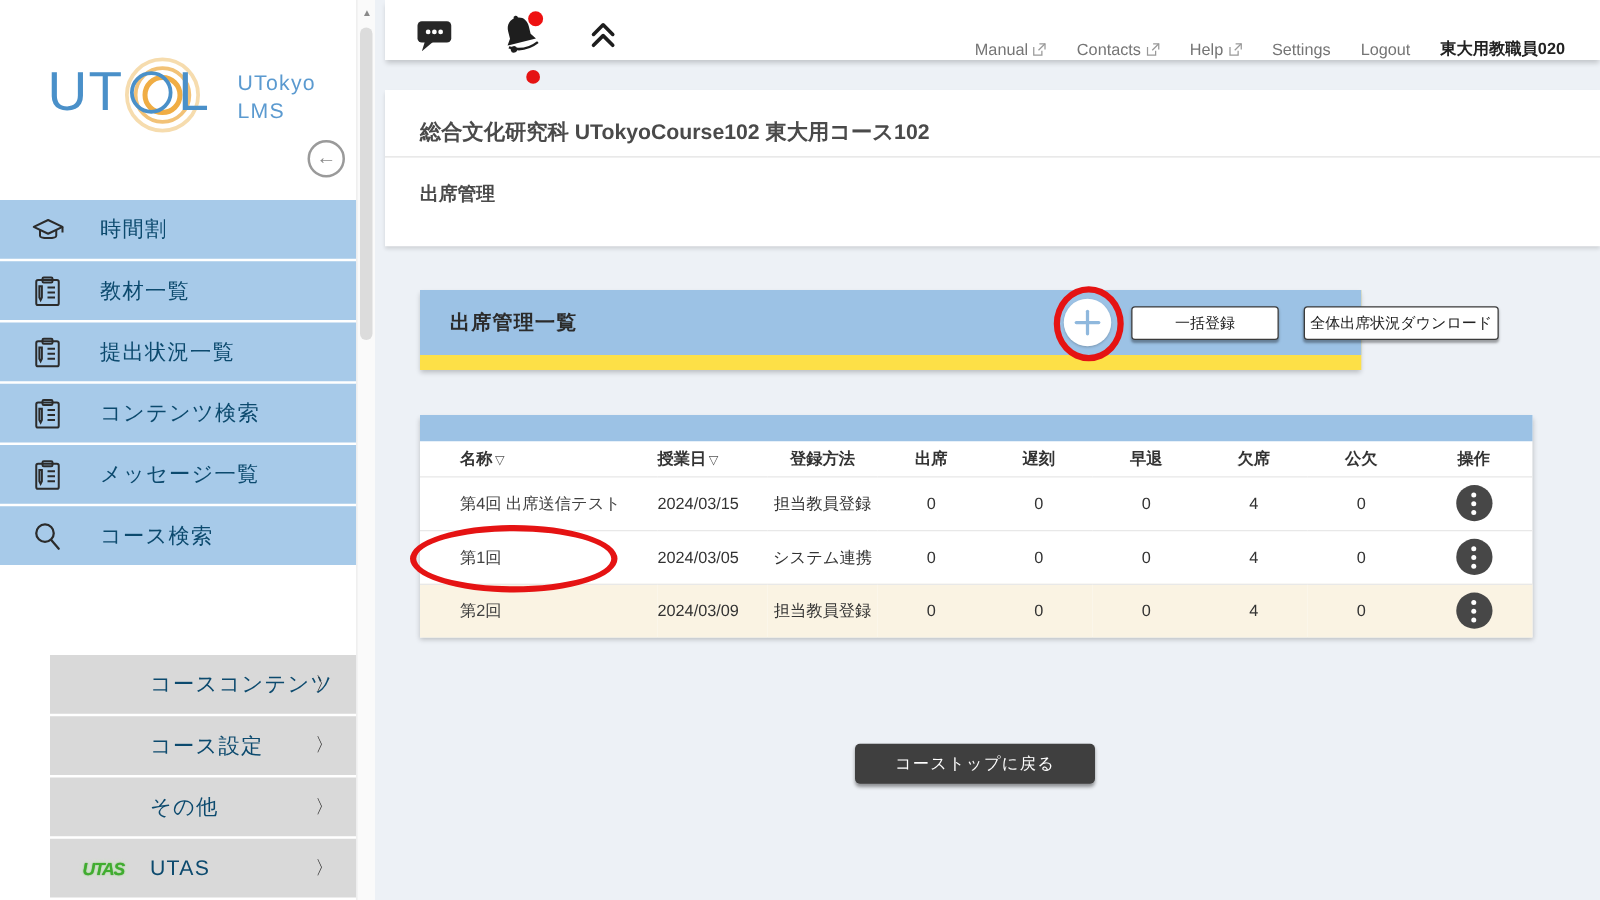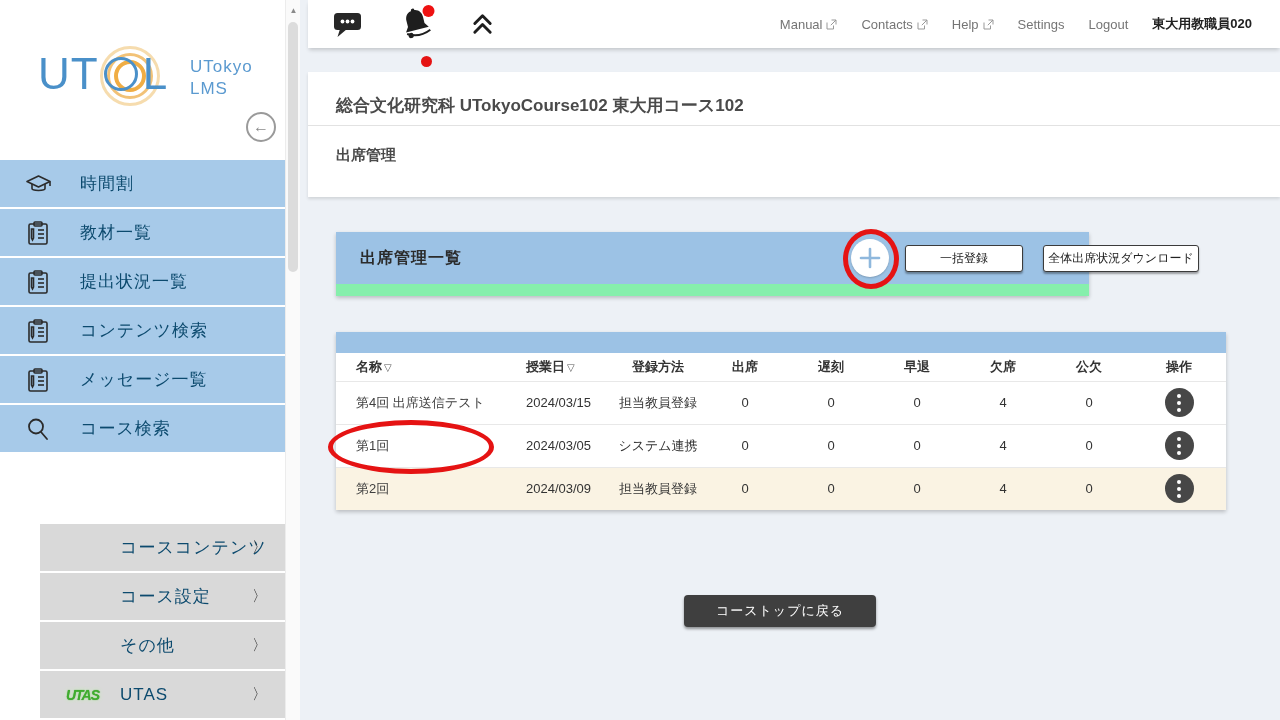--- a/index.html
+++ b/index.html
@@ -30,34 +30,34 @@
   .side-label { margin-left:80px; font-size:17px; color:#0c4a6e; letter-spacing:1px; white-space:nowrap; }
   .side-chev { position:absolute; right:18px; font-size:15px; color:#2f2f2f; }
   .utas-logo { position:absolute; left:26px; font-weight:900; font-style:italic; font-size:14px; color:#3fae2e;
     text-shadow:0 0 4px #c2f0b2, 0 0 1px #1c6e12; letter-spacing:-1px; }
   
   .scrollbar { position:absolute; left:285px; top:0; width:15px; height:720px; background:#fafafa; border-left:1px solid #ececec; }
   .scroll-arrow { position:absolute; top:6px; left:0; width:15px; text-align:center; font-size:8px; color:#8a8a8a; cursor:pointer; }
   .scroll-thumb { position:absolute; top:22px; left:2px; width:10px; height:250px; background:#dcdcdc; border-radius:5px; cursor:pointer; }
   
   .topbar { position:absolute; left:308px; top:0; width:972px; height:48px; background:#fff;
-    box-shadow:0 3px 4px -1px rgba(0,0,0,.18); display:flex; align-items:center; }
+    box-shadow:0 3px 4px -1px rgba(0,0,0,.18); display:flex; align-items:flex-end; }
   .topbar-icons { display:flex; align-items:center; gap:34px; margin-left:25px; }
   .icon-btn { cursor:pointer; display:flex; align-items:center; }
   .topnav { margin-left:auto; margin-right:28px; display:flex; align-items:center; gap:24px; }
   .topnav a { font-size:13px; color:#757575; text-decoration:none; display:flex; align-items:center; gap:4px; cursor:pointer; }
   .topnav .user { font-size:13px; font-weight:bold; color:#222; cursor:pointer; }
   
   .course-panel { position:absolute; left:308px; top:72px; width:972px; height:125px; background:#fff;
     box-shadow:0 2px 3px rgba(0,0,0,.12); }
   .course-title { position:absolute; left:28px; top:22px; font-size:17px; font-weight:bold; color:#4a4a4a; }
   .course-divider { position:absolute; left:0; top:53px; width:100%; height:1px; background:#e2e2e2; }
   .course-section { position:absolute; left:28px; top:74px; font-size:15px; font-weight:bold; color:#4a4a4a; }
   
-  .att-panel { position:absolute; left:336px; top:232px; width:753px; height:64px; background:#86efac;
+  .att-panel { position:absolute; left:336px; top:232px; width:753px; height:64px; background:#fde047;
     box-shadow:0 2px 4px rgba(0,0,0,.22); }
   .att-head { position:absolute; left:0; top:0; width:100%; height:52px; background:#9cc2e5; display:flex; align-items:center; }
   .att-title { margin-left:24px; font-size:16px; font-weight:bold; color:#2b2b2b; letter-spacing:1px; }
   .add-circle { position:absolute; left:515px; top:7px; width:38px; height:38px; border-radius:50%; background:#fff;
     color:#8fb8dd; display:flex; align-items:center; justify-content:center; cursor:pointer; box-shadow:0 1px 2px rgba(0,0,0,.2); }
   .add-circle svg { display:block; }
   .btn-white { position:absolute; background:#fff; border:1px solid #3b3b3b; border-radius:3px; font-size:12px; color:#222;
     box-shadow:0 2px 2px rgba(0,0,0,.35); display:flex; align-items:center; justify-content:center; cursor:pointer; white-space:nowrap; }
   .btn-bulk { left:569px; top:13px; width:118px; height:27px; }
   .btn-dl   { left:707px; top:13px; width:156px; height:27px; }
@@ -65,21 +65,21 @@
   .table-panel { position:absolute; left:336px; top:332px; width:890px; background:#fff; box-shadow:0 2px 4px rgba(0,0,0,.22); }
   .table-topstrip { height:21px; background:#9cc2e5; }
   table { width:100%; border-collapse:collapse; table-layout:fixed; }
   col.c-name{width:190px} col.c-date{width:88px} col.c-method{width:88px}
   col.c-num{width:86px} col.c-act{width:94px}
   th { height:28px; font-size:13px; font-weight:bold; color:#333; text-align:center; }
   th.left { text-align:left; }
   th .sort { font-size:10px; color:#555; margin-left:2px; }
   td { height:43px; font-size:13px; color:#333; text-align:center; border-top:1px solid #e8e8e8; }
   td.left { text-align:left; }
-  .pad { padding-left:20px; }
+  .pad { padding-left:32px; }
   tr.stripe td { background:#faf3e3; }
   a.row-link { color:#404040; font-weight:normal; text-decoration:none; cursor:pointer; }
   .kebab { width:29px; height:29px; border-radius:50%; background:#474747; display:inline-flex; flex-direction:column;
     align-items:center; justify-content:center; gap:3px; cursor:pointer; vertical-align:middle; }
   .kebab i { width:4px; height:4px; background:#fff; border-radius:50%; display:block; }
   
   .btn-dark { position:absolute; left:684px; top:595px; width:192px; height:32px; background:#3f3f3f; color:#fff;
     border-radius:4px; font-size:13px; letter-spacing:1px; display:flex; align-items:center; justify-content:center;
     cursor:pointer; box-shadow:0 2px 3px rgba(0,0,0,.4); }
   

